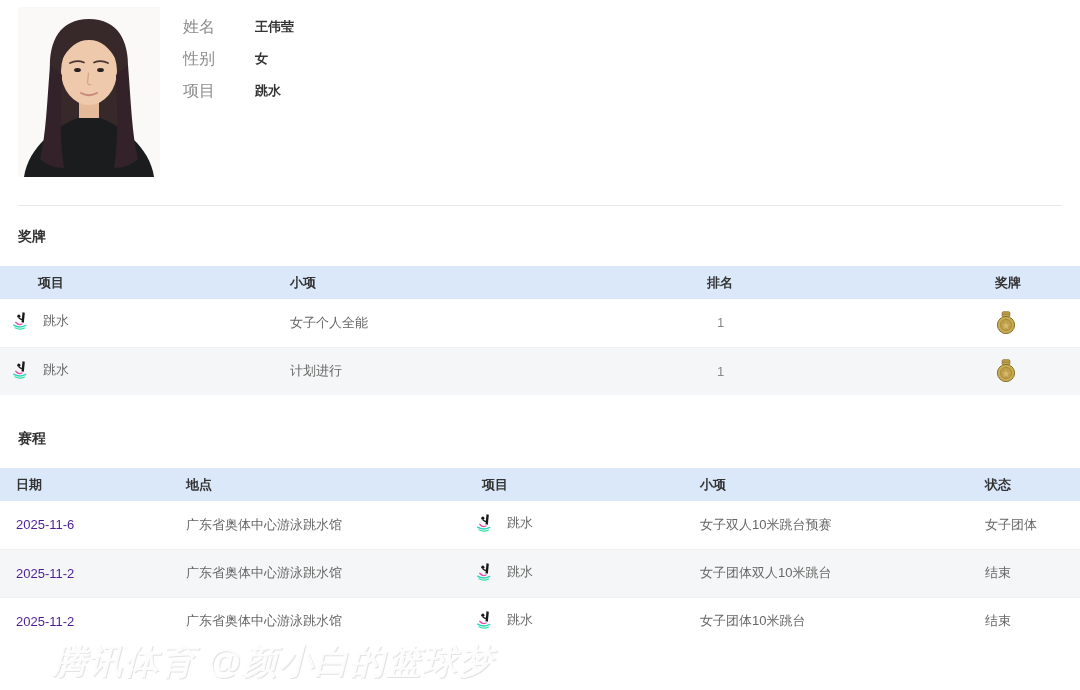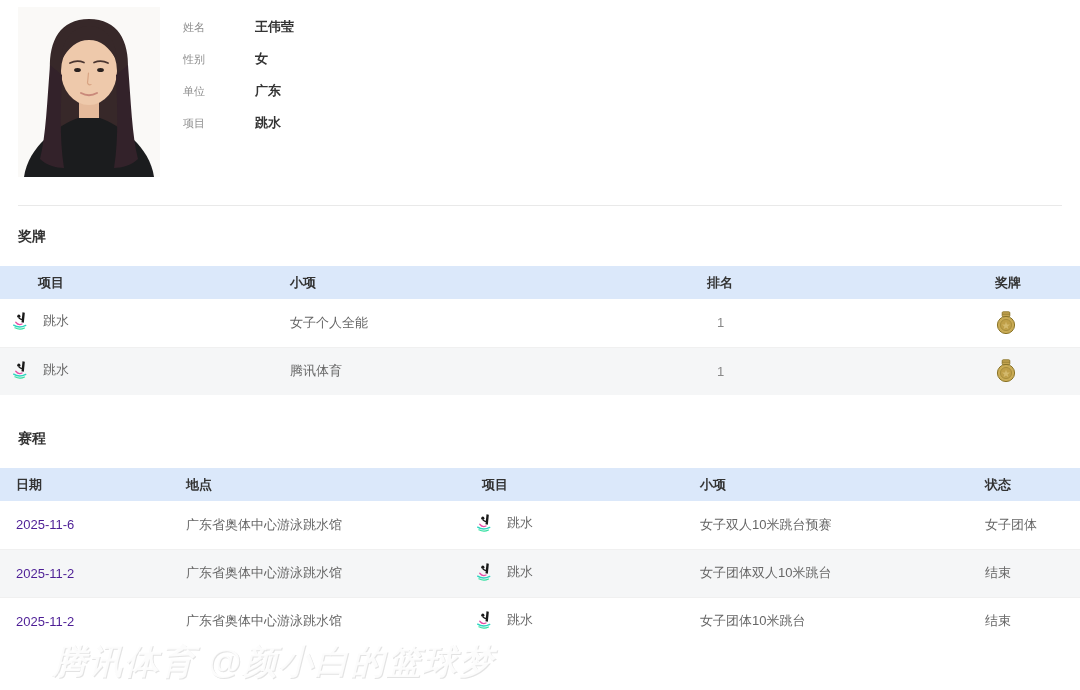--- a/index.html
+++ b/index.html
@@ -10,21 +10,21 @@
     position: relative; overflow: hidden;
   }
   .page { width: 1080px; height: 690px; position: relative; background: #fff; }
 
   
   .profile { display: flex; padding: 7px 0 0 18px; }
   .photo { width: 142px; height: 170px; flex: 0 0 auto; overflow: hidden; }
   .photo svg { display: block; }
   .info { margin-left: 23px; padding-top: 4px; }
   .info-row { display: flex; align-items: center; height: 32px; }
-  .info-label { width: 72px; color: #8c8c8c; font-size: 11px; }
+  .info-label { width: 72px; color: #8c8c8c; font-size: 16px; }
   .info-value { color: #333; font-weight: bold; font-size: 13px; }
 
   .divider { border: none; border-top: 1px solid #e9e9e9; margin: 28px 18px 0 18px; }
 
   .section-title { font-size: 14px; font-weight: bold; color: #333; margin: 22px 0 0 18px; }
   .section-title.schedule-title { margin-top: 35px; }
 
   table { width: 1080px; border-collapse: collapse; table-layout: fixed; margin-top: 20px; }
   thead tr { background: #dbe8fa; height: 33px; }
   th { font-size: 13px; font-weight: bold; color: #333; text-align: left; padding: 0; }
@@ -96,24 +96,20 @@
         <div class="info-row">
           <span class="info-label">姓名</span>
           <span class="info-value">王伟莹</span>
         </div>
 
         <div class="info-row">
           <span class="info-label">性别</span>
           <span class="info-value">女</span>
         </div>
 
-        <div class="info-row">
-          <span class="info-label">单位</span>
-          <span class="info-value">广东</span>
-        </div>
 
         <div class="info-row">
           <span class="info-label">项目</span>
           <span class="info-value">跳水</span>
         </div>
 
     </div>
   </section>
 
   <hr class="divider">
@@ -177,21 +173,21 @@
                     <path d="M12.6 1.6 L15.4 2.2 L14.2 14.2 L11.4 13.6 Z" fill="#191919"></path>
                     <path d="M8.4 8.4 C10 10 11.8 10.6 13.6 10.1" stroke="#191919" stroke-width="1.4" fill="none" stroke-linecap="round"></path>
                     <path d="M4.5 13.5 C6.5 16 9.5 16.8 12 15.6" stroke="#e84ca6" stroke-width="1.5" fill="none" stroke-linecap="round"></path>
                     <path d="M2 17 C6 19.6 12 19.6 16.5 17.2" stroke="#2dd4bf" stroke-width="1.6" fill="none" stroke-linecap="round"></path>
                     <path d="M3.5 20.2 C7 22 12 22 15 20.4" stroke="#34e0a1" stroke-width="1.4" fill="none" stroke-linecap="round"></path>
                   </svg>
                 </span>
                 <span>跳水</span>
               </span>
             </td>
-            <td>腾讯体育</td>
+            <td>计划进行</td>
             <td class="rank-cell">1</td>
             <td>
               <span class="medal-icon">
                 <svg width="22" height="24" viewBox="0 0 22 24">
                   <rect x="7.2" y="0.8" width="7.6" height="5" rx="1" fill="#c3a452" stroke="#8a7428" stroke-width="0.9"></rect>
                   <line x1="7.2" y1="3.2" x2="14.8" y2="3.2" stroke="#8a7428" stroke-width="0.7"></line>
                   <circle cx="11" cy="14" r="8.6" fill="#c9ab55" stroke="#8a7428" stroke-width="1"></circle>
                   <circle cx="11" cy="14" r="5.6" fill="#bf9f48" stroke="#a98e3c" stroke-width="1"></circle>
                   <path d="M11 10.5 L12 13.5 L15 13.5 L12.6 15.4 L13.5 18.3 L11 16.6 L8.5 18.3 L9.4 15.4 L7 13.5 L10 13.5 Z" fill="#d9c077" opacity="0.8"></path>
                 </svg>

